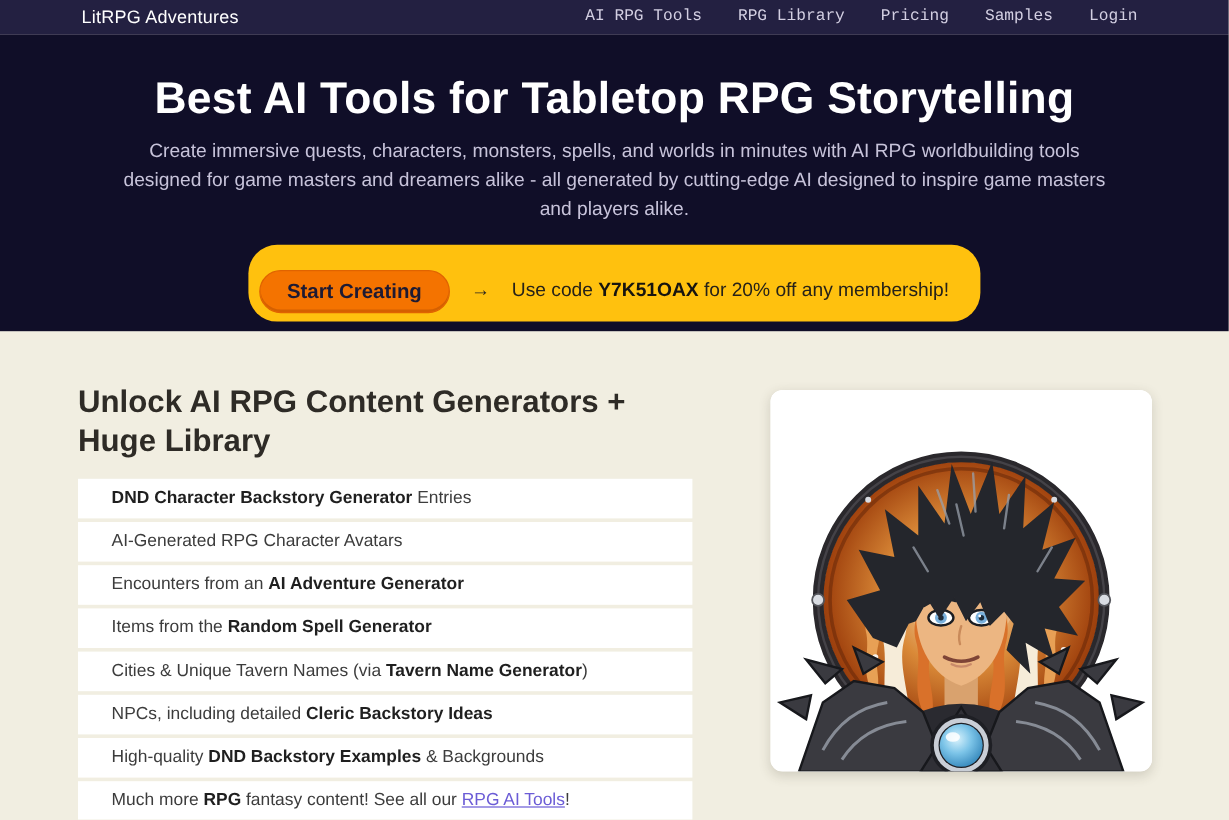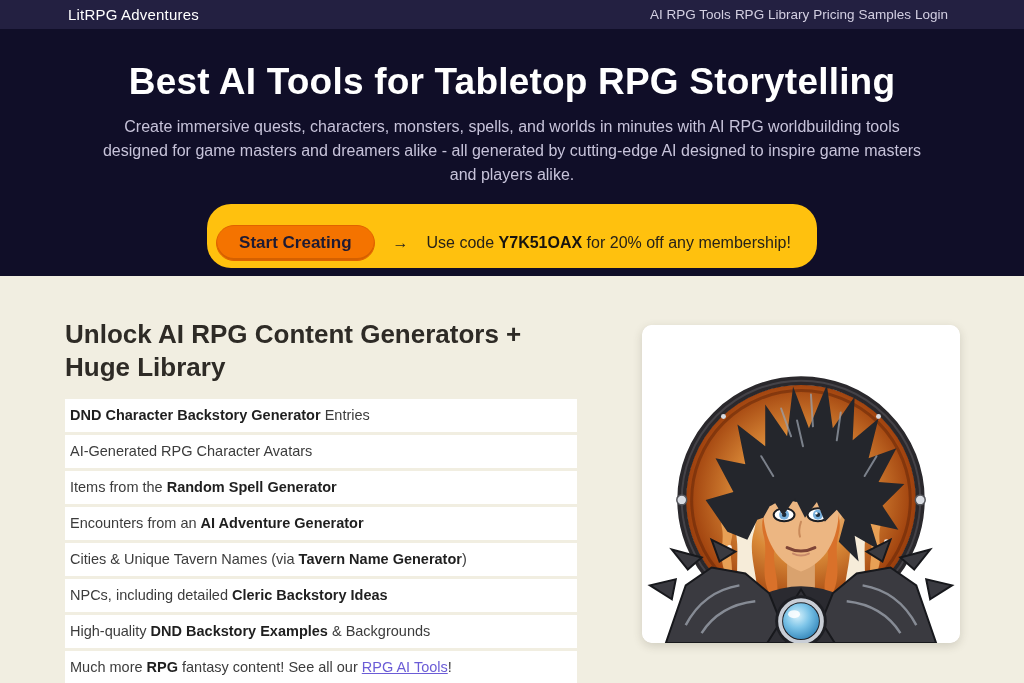--- a/index.html
+++ b/index.html
@@ -20,21 +20,21 @@
     padding: 0 76px 0 68px;
   }
   .logo {
     color: #ffffff;
     font-size: 15px;
     font-weight: 500;
     letter-spacing: .2px;
     text-decoration: none;
     cursor: pointer;
   }
-  .nav { display: flex; align-items: center; gap: 4px; }
+  .nav { display: flex; align-items: center; gap: 30px; font-family: Liberation Mono, monospace; }
   .nav a {
     color: #d3cfe2;
     font-size: 13.5px;
     text-decoration: none;
     cursor: pointer;
   }
 
   
   .hero {
     height: 247px;
@@ -93,21 +93,21 @@
     color: #2e2b26;
     font-size: 26px;
     line-height: 33px;
     font-weight: 700;
     margin-bottom: 15px;
     max-width: 505px;
   }
   .feature-list { width: 512px; }
   .feature-row {
     background: #ffffff;
-    padding: 7px 5px 8px;
+    padding: 7px 28px 8px;
     font-size: 14.5px;
     line-height: 18px;
     color: #3c3c3c;
     margin-bottom: 3px;
   }
   .feature-row .bold { font-weight: 700; color: #1f1f1f; }
   .feature-link {
     color: #6b5cd6;
     text-decoration: underline;
     cursor: pointer;
@@ -147,22 +147,22 @@
     <span class="promo"><span>Use code </span><b>Y7K51OAX</b><span> for 20% off any membership!</span></span>
   </div>
 </section>
 
 <main class="main">
   <div class="left-col">
     <h2 class="section-heading">Unlock AI RPG Content Generators + Huge Library</h2>
     <div class="feature-list">
         <div class="feature-row"><span class="bold">DND Character Backstory Generator</span><span> Entries</span></div>
         <div class="feature-row"><span>AI-Generated RPG Character Avatars</span></div>
+        <div class="feature-row"><span>Encounters from an </span><span class="bold">AI Adventure Generator</span></div>
         <div class="feature-row"><span>Items from the </span><span class="bold">Random Spell Generator</span></div>
-        <div class="feature-row"><span>Encounters from an </span><span class="bold">AI Adventure Generator</span></div>
         <div class="feature-row"><span>Cities &amp; Unique Tavern Names (via </span><span class="bold">Tavern Name Generator</span><span>)</span></div>
         <div class="feature-row"><span>NPCs, including detailed </span><span class="bold">Cleric Backstory Ideas</span></div>
         <div class="feature-row"><span>High-quality </span><span class="bold">DND Backstory Examples</span><span> &amp; Backgrounds</span></div>
         <div class="feature-row"><span>Much more </span><span class="bold">RPG</span><span> fantasy content! See all our </span><a class="feature-link">RPG AI Tools</a><span>!</span></div>
       </div>
   </div>
 
   <div class="avatar-card">
     <svg viewBox="0 0 320 320" aria-hidden="true">
       <defs>

